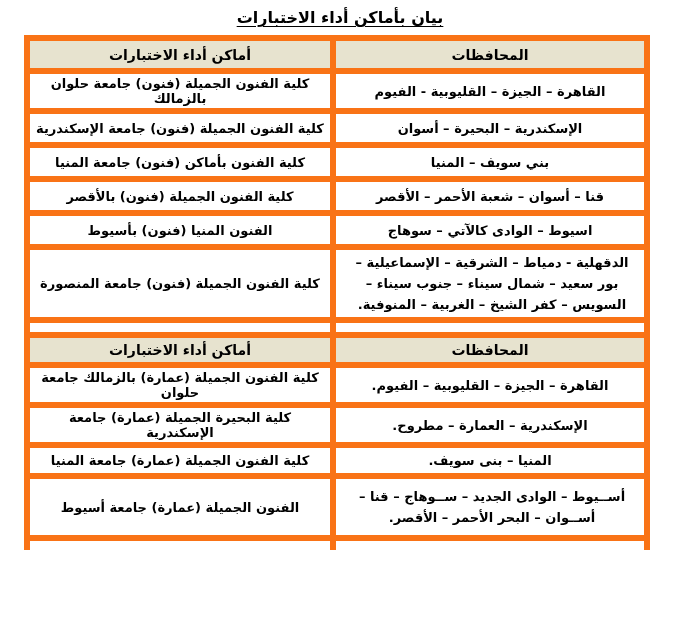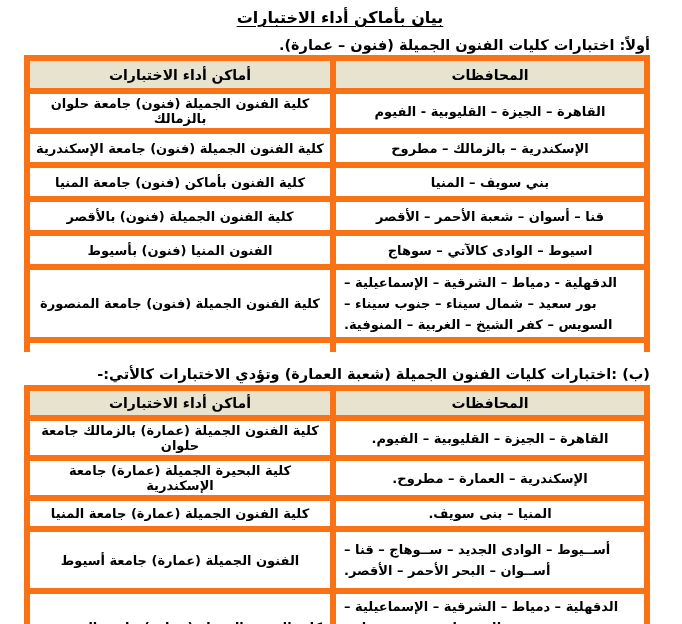--- a/index.html
+++ b/index.html
@@ -51,21 +51,21 @@
     font-size: 14px;
     height: 23px;
   }
   .t-a tbody tr.data-row td { height: 24px; }
   .t-a tbody tr.tall-row td { height: 62px; }
   .t-b thead th { height: 20px; }
   .t-b tbody tr.data-row td { height: 21px; }
   .t-b tbody tr.tall-row-2 td { height: 52px; }
   .t-b tbody tr.tall-row-3 td { height: 58px; }
   td.wrap-right {
-    text-align: left;
+    text-align: center;
     line-height: 21px;
     padding-right: 4px;
     padding-left: 8px;
   }
   tr.stub-row td {
     border-bottom: none;
     height: 9px;
     padding: 0;
   }
   .section-b-heading {
@@ -74,40 +74,39 @@
     margin: 14px 0 3px 0;
   }
 </style>
 </head>
 <body>
 
 <div class="page">
 
   <h1 class="doc-title">بيان بأماكن أداء الاختبارات</h1>
 
-  <p class="intro-line">أولاً: اختبارات كليات الفنون الجميلة (فنون – عمارة).</p>
 
   <table class="t-a">
     <colgroup>
       <col style="width: 314px">
       <col style="width: 306px">
     </colgroup>
     <thead>
       <tr>
         <th>المحافظات</th>
         <th>أماكن أداء الاختبارات</th>
       </tr>
     </thead>
     <tbody>
       <tr class="data-row">
         <td>القاهرة – الجيزة – القليوبية - الفيوم</td>
         <td>كلية الفنون الجميلة (فنون) جامعة حلوان بالزمالك</td>
       </tr>
       <tr class="data-row">
-        <td>الإسكندرية – بالزمالك – مطروح</td>
+        <td>الإسكندرية – البحيرة – أسوان</td>
         <td>كلية الفنون الجميلة (فنون) جامعة الإسكندرية</td>
       </tr>
       <tr class="data-row">
         <td>بني سويف – المنيا</td>
         <td>كلية الفنون بأماكن (فنون) جامعة المنيا</td>
       </tr>
       <tr class="data-row">
         <td>قنا – أسوان – شعبة الأحمر – الأقصر</td>
         <td>كلية الفنون الجميلة (فنون) بالأقصر</td>
       </tr>
@@ -119,21 +118,20 @@
         <td class="wrap-right">الدقهلية - دمياط – الشرقية – الإسماعيلية – بور سعيد – شمال سيناء – جنوب سيناء – السويس – كفر الشيخ – الغربية – المنوفية.</td>
         <td>كلية الفنون الجميلة (فنون) جامعة المنصورة</td>
       </tr>
       <tr class="stub-row">
         <td></td>
         <td></td>
       </tr>
     </tbody>
   </table>
 
-  <p class="section-b-heading">(ب) :اختبارات كليات الفنون الجميلة (شعبة العمارة) وتؤدي الاختبارات كالأتي:-</p>
 
   <table class="t-b">
     <colgroup>
       <col style="width: 314px">
       <col style="width: 306px">
     </colgroup>
     <thead>
       <tr>
         <th>المحافظات</th>
         <th>أماكن أداء الاختبارات</th>
@@ -149,24 +147,20 @@
         <td>كلية البحيرة الجميلة (عمارة) جامعة الإسكندرية</td>
       </tr>
       <tr class="data-row">
         <td>المنيا – بنى سويف.</td>
         <td>كلية الفنون الجميلة (عمارة) جامعة المنيا</td>
       </tr>
       <tr class="tall-row-2">
         <td class="wrap-right">أســيوط – الوادى الجديد – ســوهاج – قنا – أســوان – البحر الأحمر – الأقصر.</td>
         <td>الفنون الجميلة (عمارة) جامعة أسيوط</td>
       </tr>
-      <tr class="tall-row-3">
-        <td class="wrap-right">الدقهلية – دمياط – الشرقية – الإسماعيلية – بورسعيد – شمال سيناء – جنوب سيناء – السويس – كفر الشيخ – الغربية – المنوفية.</td>
-        <td>كلية الفنون الجميلة (عمارة) جامعة المنصورة</td>
-      </tr>
       <tr class="stub-row">
         <td></td>
         <td></td>
       </tr>
     </tbody>
   </table>
 
 </div>
 
 </body></html>

